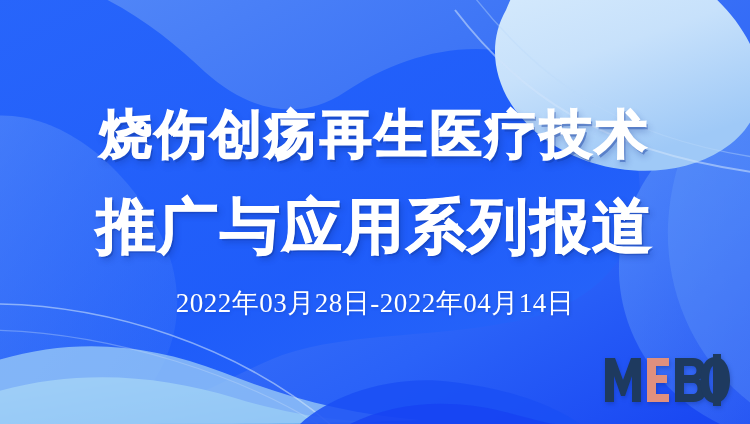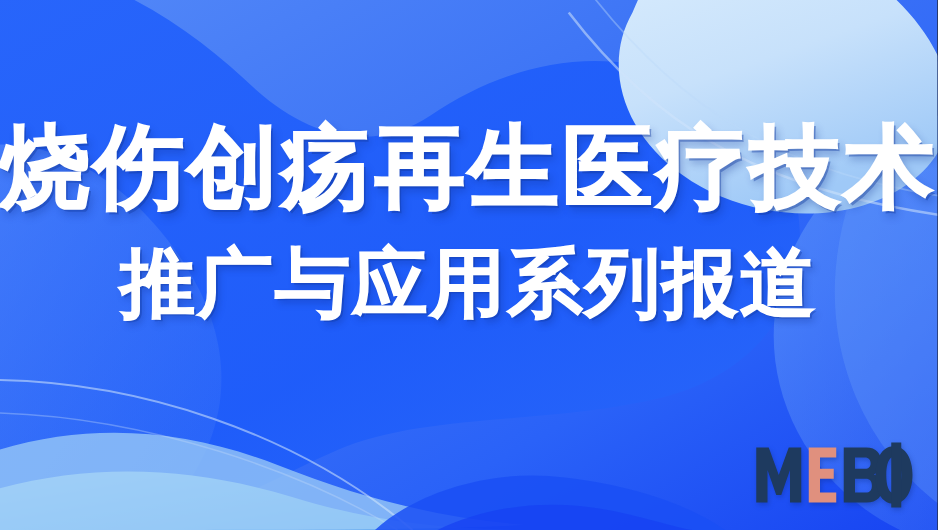--- a/index.html
+++ b/index.html
@@ -38,21 +38,21 @@
     z-index: 5;
   }
 
   .title-main {
     position: absolute;
     left: 0;
     right: 0;
     top: 99px;
     text-align: center;
     color: #ffffff;
-    font-size: 72px;
+    font-size: 52px;
     line-height: 70px;
     font-weight: 700;
     letter-spacing: 3px;
     white-space: nowrap;
     text-shadow:
        2px 3px 0 rgba(18, 58, 160, 0.40),
        3px 5px 7px rgba(12, 44, 140, 0.32);
     -webkit-text-stroke: 1.5px #ffffff;
   }
 
@@ -199,20 +199,21 @@
       <path d="M 350,424 C 395,402 450,398 505,412 C 530,418 548,424 556,424 Z" fill="#1540f2" opacity="0.7"></path>
     </svg>
   </div>
 
   <div class="content">
 
     <div class="title-main">烧伤创疡再生医疗技术</div>
 
     <div class="title-sub">推广与应用系列报道</div>
 
+    <div class="date-range">2022年03月28日-2022年04月14日</div>
 
     <div class="logo">
       <svg viewBox="0 0 132 56" aria-hidden="true">
         <g font-family="Liberation Sans, DejaVu Sans, sans-serif" font-size="52" font-weight="700" letter-spacing="-1">
           
           
         </g>
 
         <g>
 

